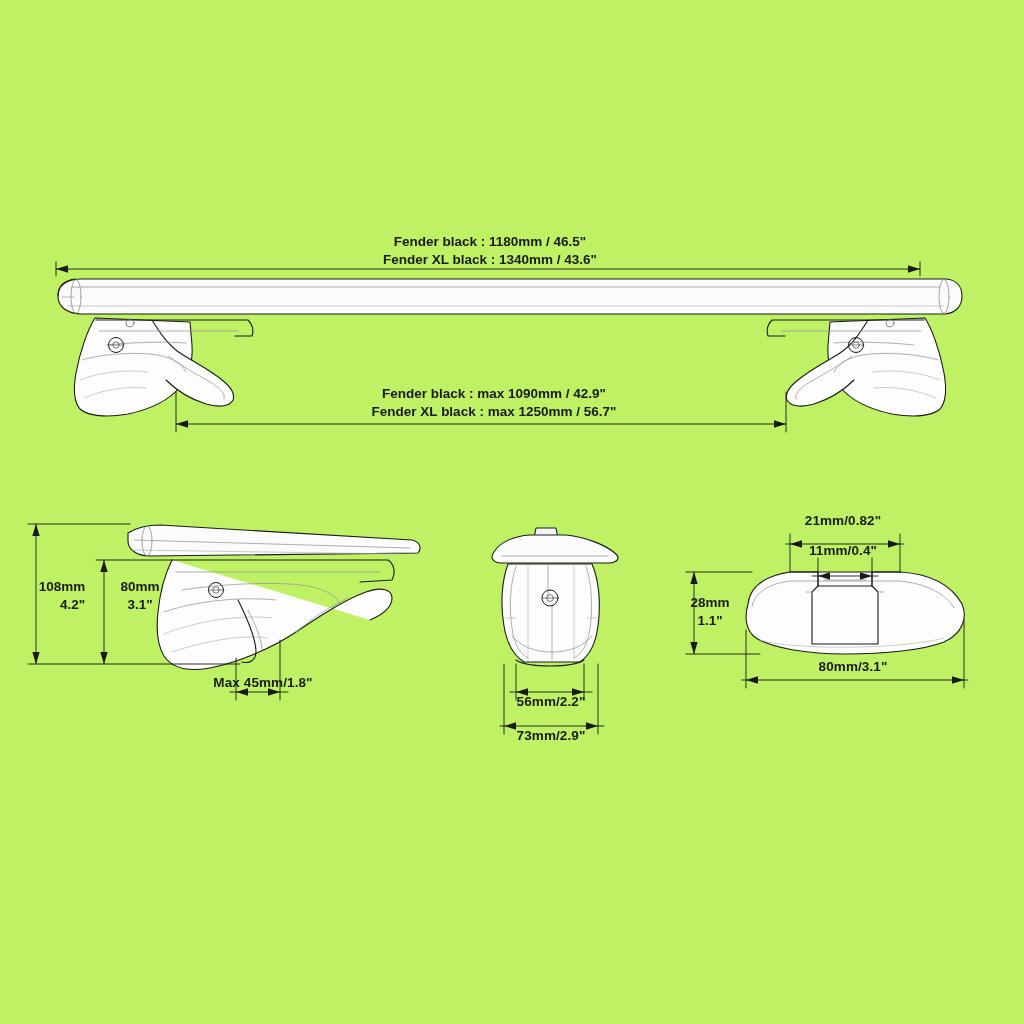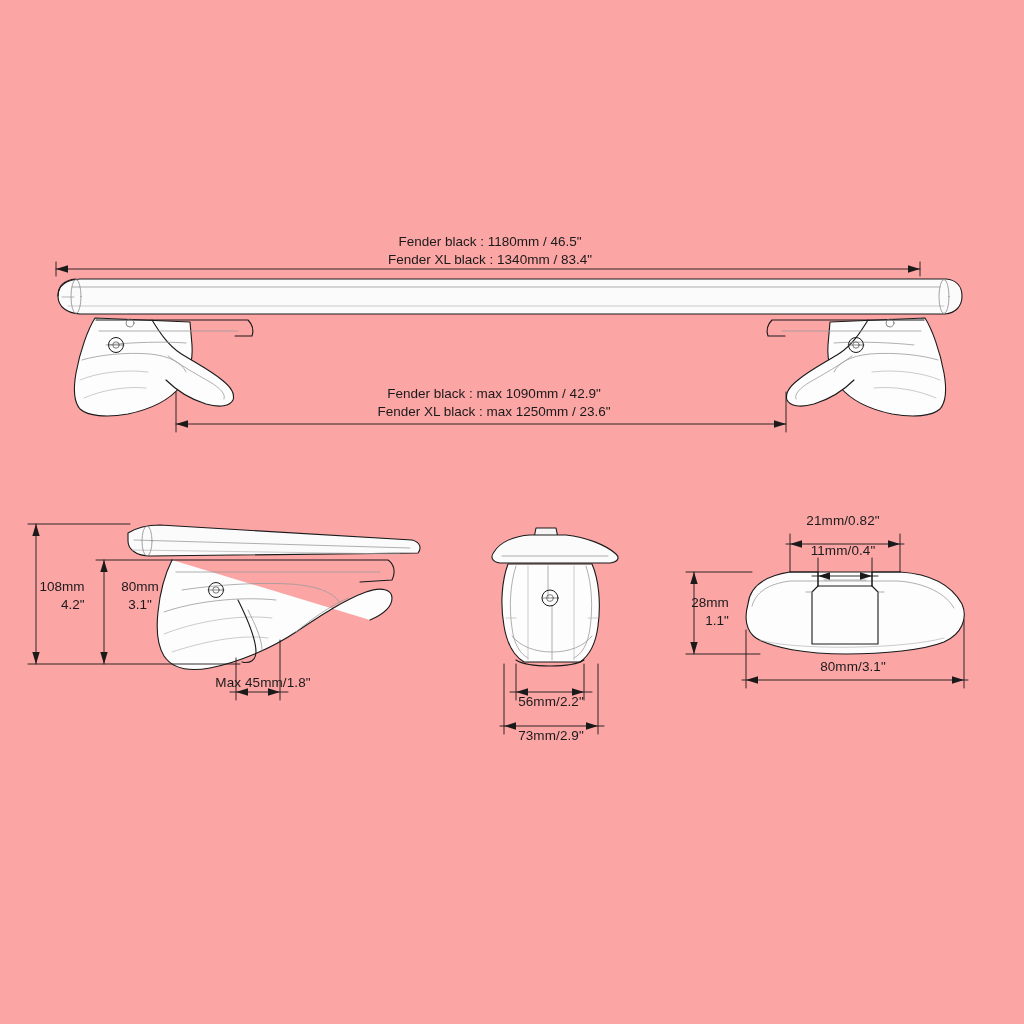--- a/index.html
+++ b/index.html
@@ -11,21 +11,22 @@
     width: 1024px;
     height: 1024px;
     font-family: "Liberation Sans", sans-serif;
     color: #1a1a1a;
     overflow: hidden;
   }
   #sheet {
     position: relative;
     width: 1024px;
     height: 1024px;
-    background: #fca5a5;
+    background: #bef264;
+    font-weight: bold;
   }
   #sheet svg {
     position: absolute;
     left: 0;
     top: 0;
   }
   .dimtext {
     position: absolute;
     font-size: 13.5px;
     color: #1b1b1b;
@@ -253,46 +254,46 @@
           <path d="M746 680 L758 676.3 L758 683.7 Z" fill="#1a1a1a" stroke="none"></path>
           <path d="M964 680 L952 676.3 L952 683.7 Z" fill="#1a1a1a" stroke="none"></path>
         </g>
       </g>
 
     </g>
   </svg>
 
   <div class="stack" style="left:490px; top:233px;">
     <div>Fender black : 1180mm / 46.5"</div>
-    <div>Fender XL black : 1340mm / 83.4"</div>
+    <div>Fender XL black : 1340mm / 43.6"</div>
   </div>
 
   <div class="stack" style="left:494px; top:385px;text-align:center;">
     <div>Fender black : max 1090mm / 42.9"</div>
-    <div>Fender XL black : max 1250mm / 23.6"</div>
+    <div>Fender XL black : max 1250mm / 56.7"</div>
   </div>
 
   <div class="stack" style="left:62px; top:578px;text-align:right;">
     <div>108mm</div>
     <div>4.2"</div>
   </div>
 
   <div class="stack" style="left:140px; top:578px;">
     <div>80mm</div>
     <div>3.1"</div>
   </div>
 
   <div class="dimtext center" style="left:263px; top:674px;">Max 45mm/1.8"</div>
 
   <div class="dimtext center" style="left:551px; top:693px;">56mm/2.2"</div>
   <div class="dimtext center" style="left:551px; top:727px;">73mm/2.9"</div>
 
   <div class="dimtext center" style="left:843px; top:512px;">21mm/0.82"</div>
   <div class="dimtext center" style="left:843px; top:542px;">11mm/0.4"</div>
 
-  <div class="stack" style="left:710px; top:594px;text-align:right;">
+  <div class="stack" style="left:710px; top:594px;">
     <div>28mm</div>
     <div>1.1"</div>
   </div>
 
   <div class="dimtext center" style="left:853px; top:658px;">80mm/3.1"</div>
 
 </div>
 
 </body></html>

